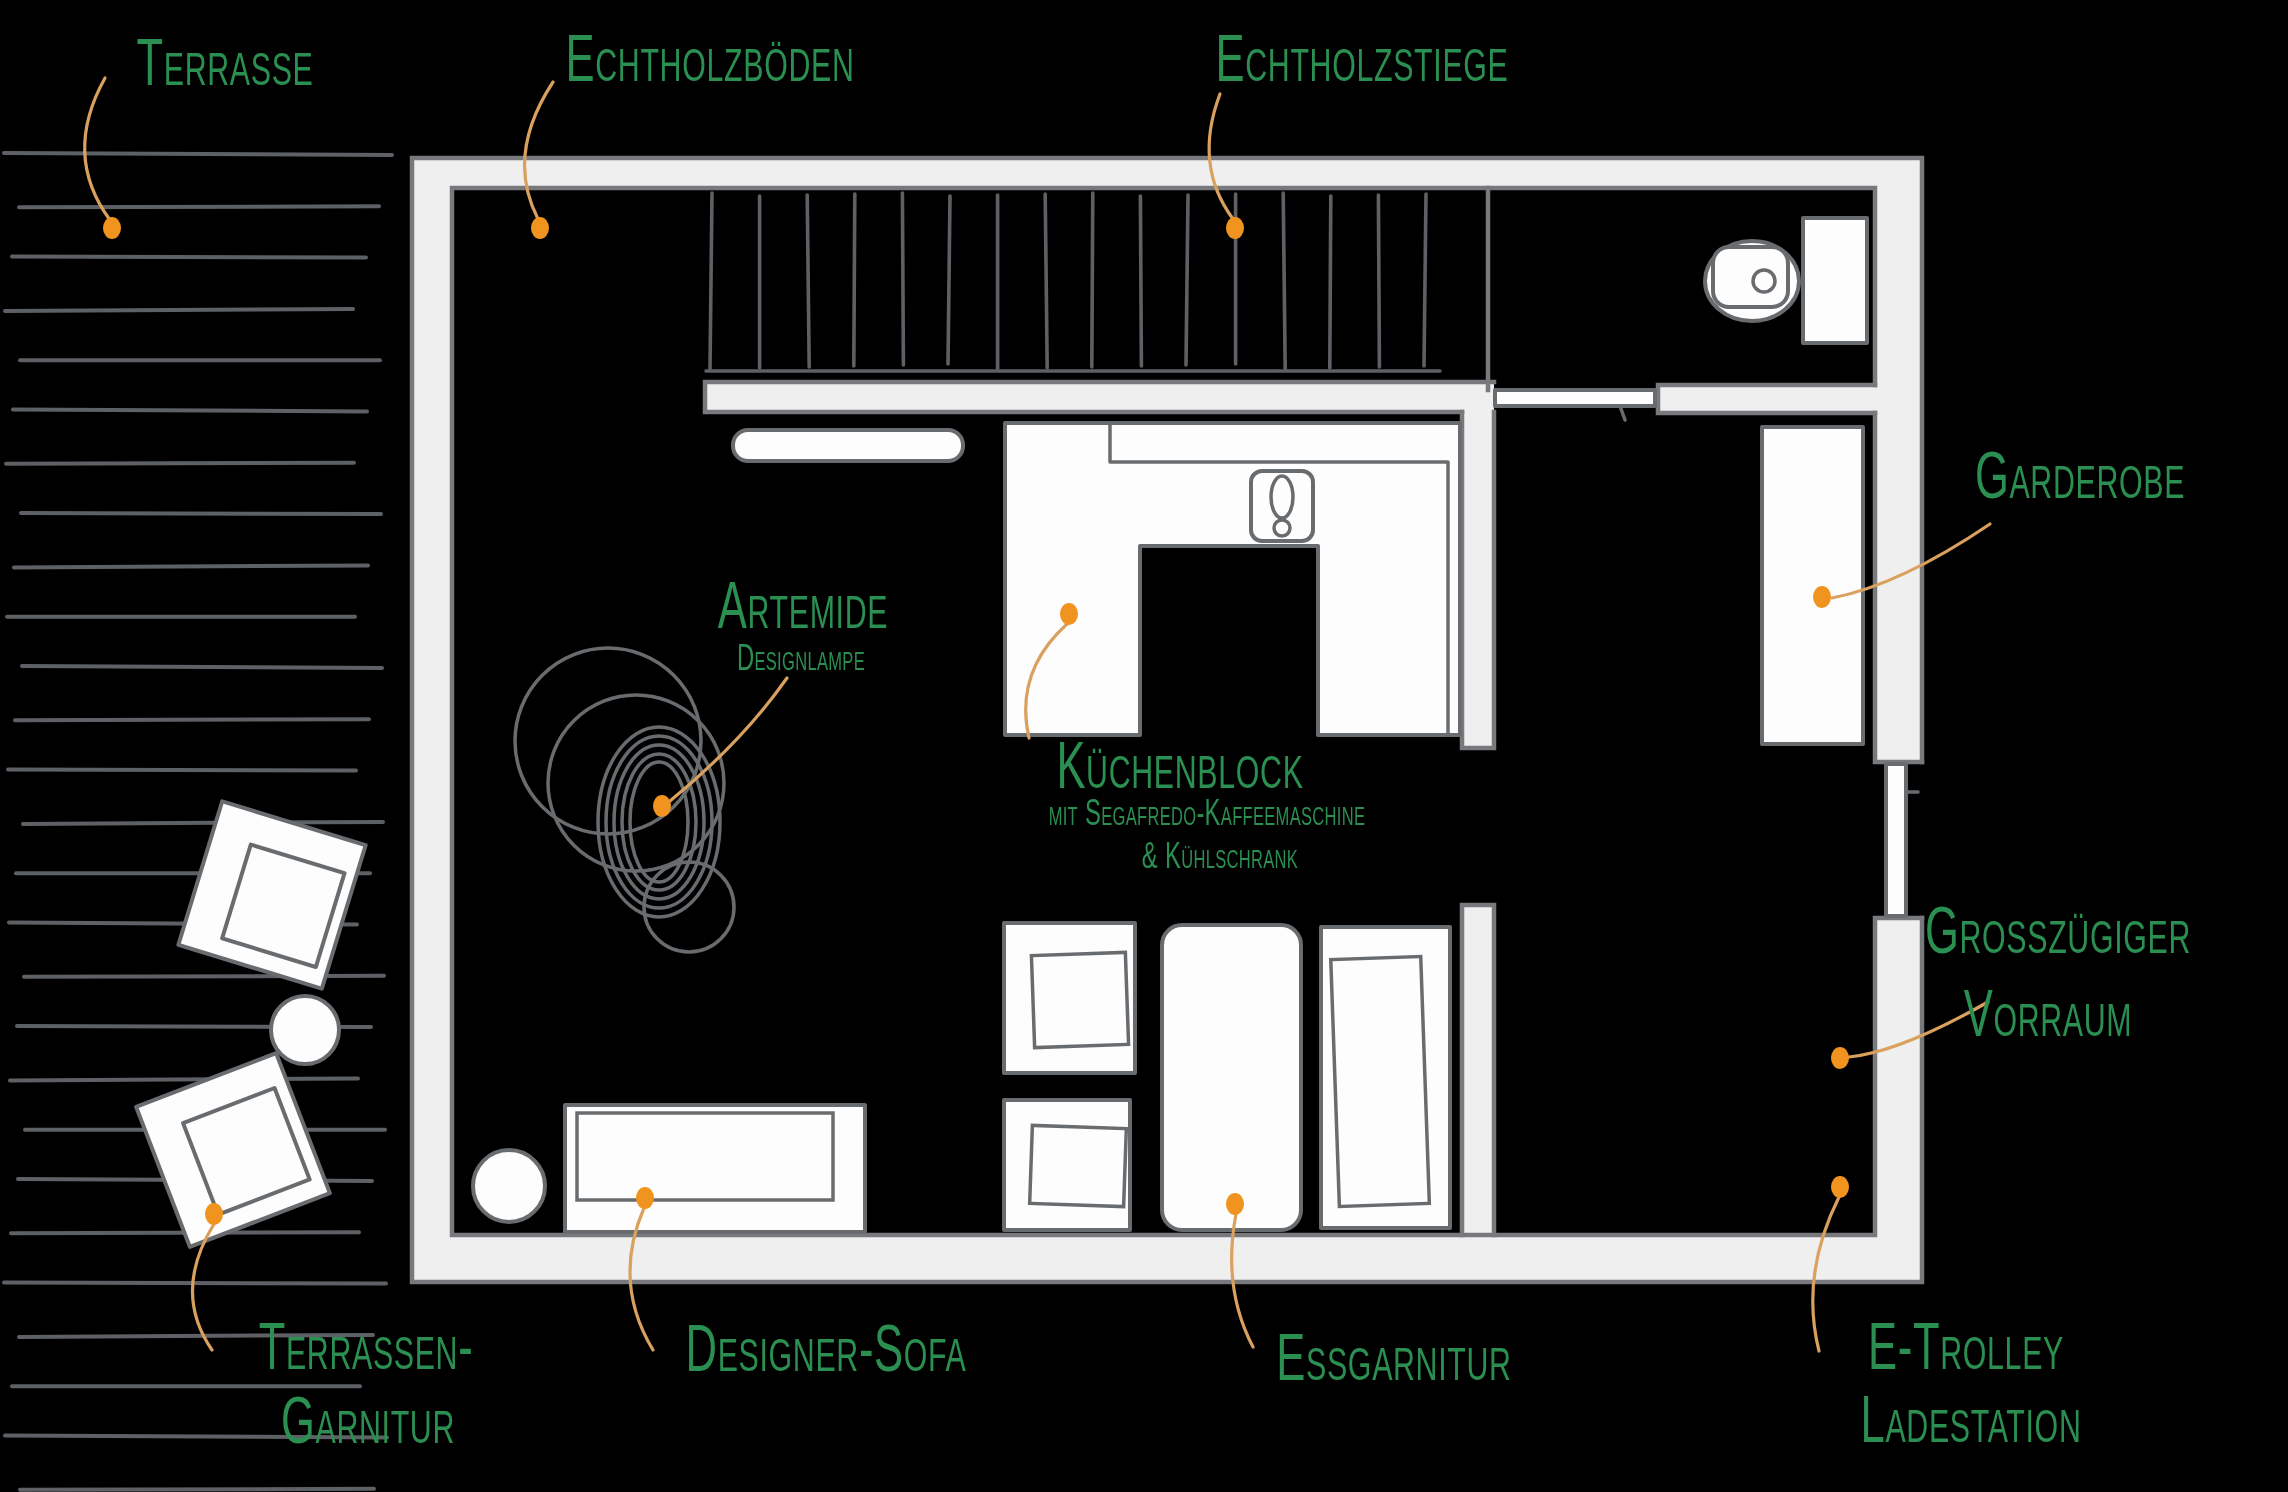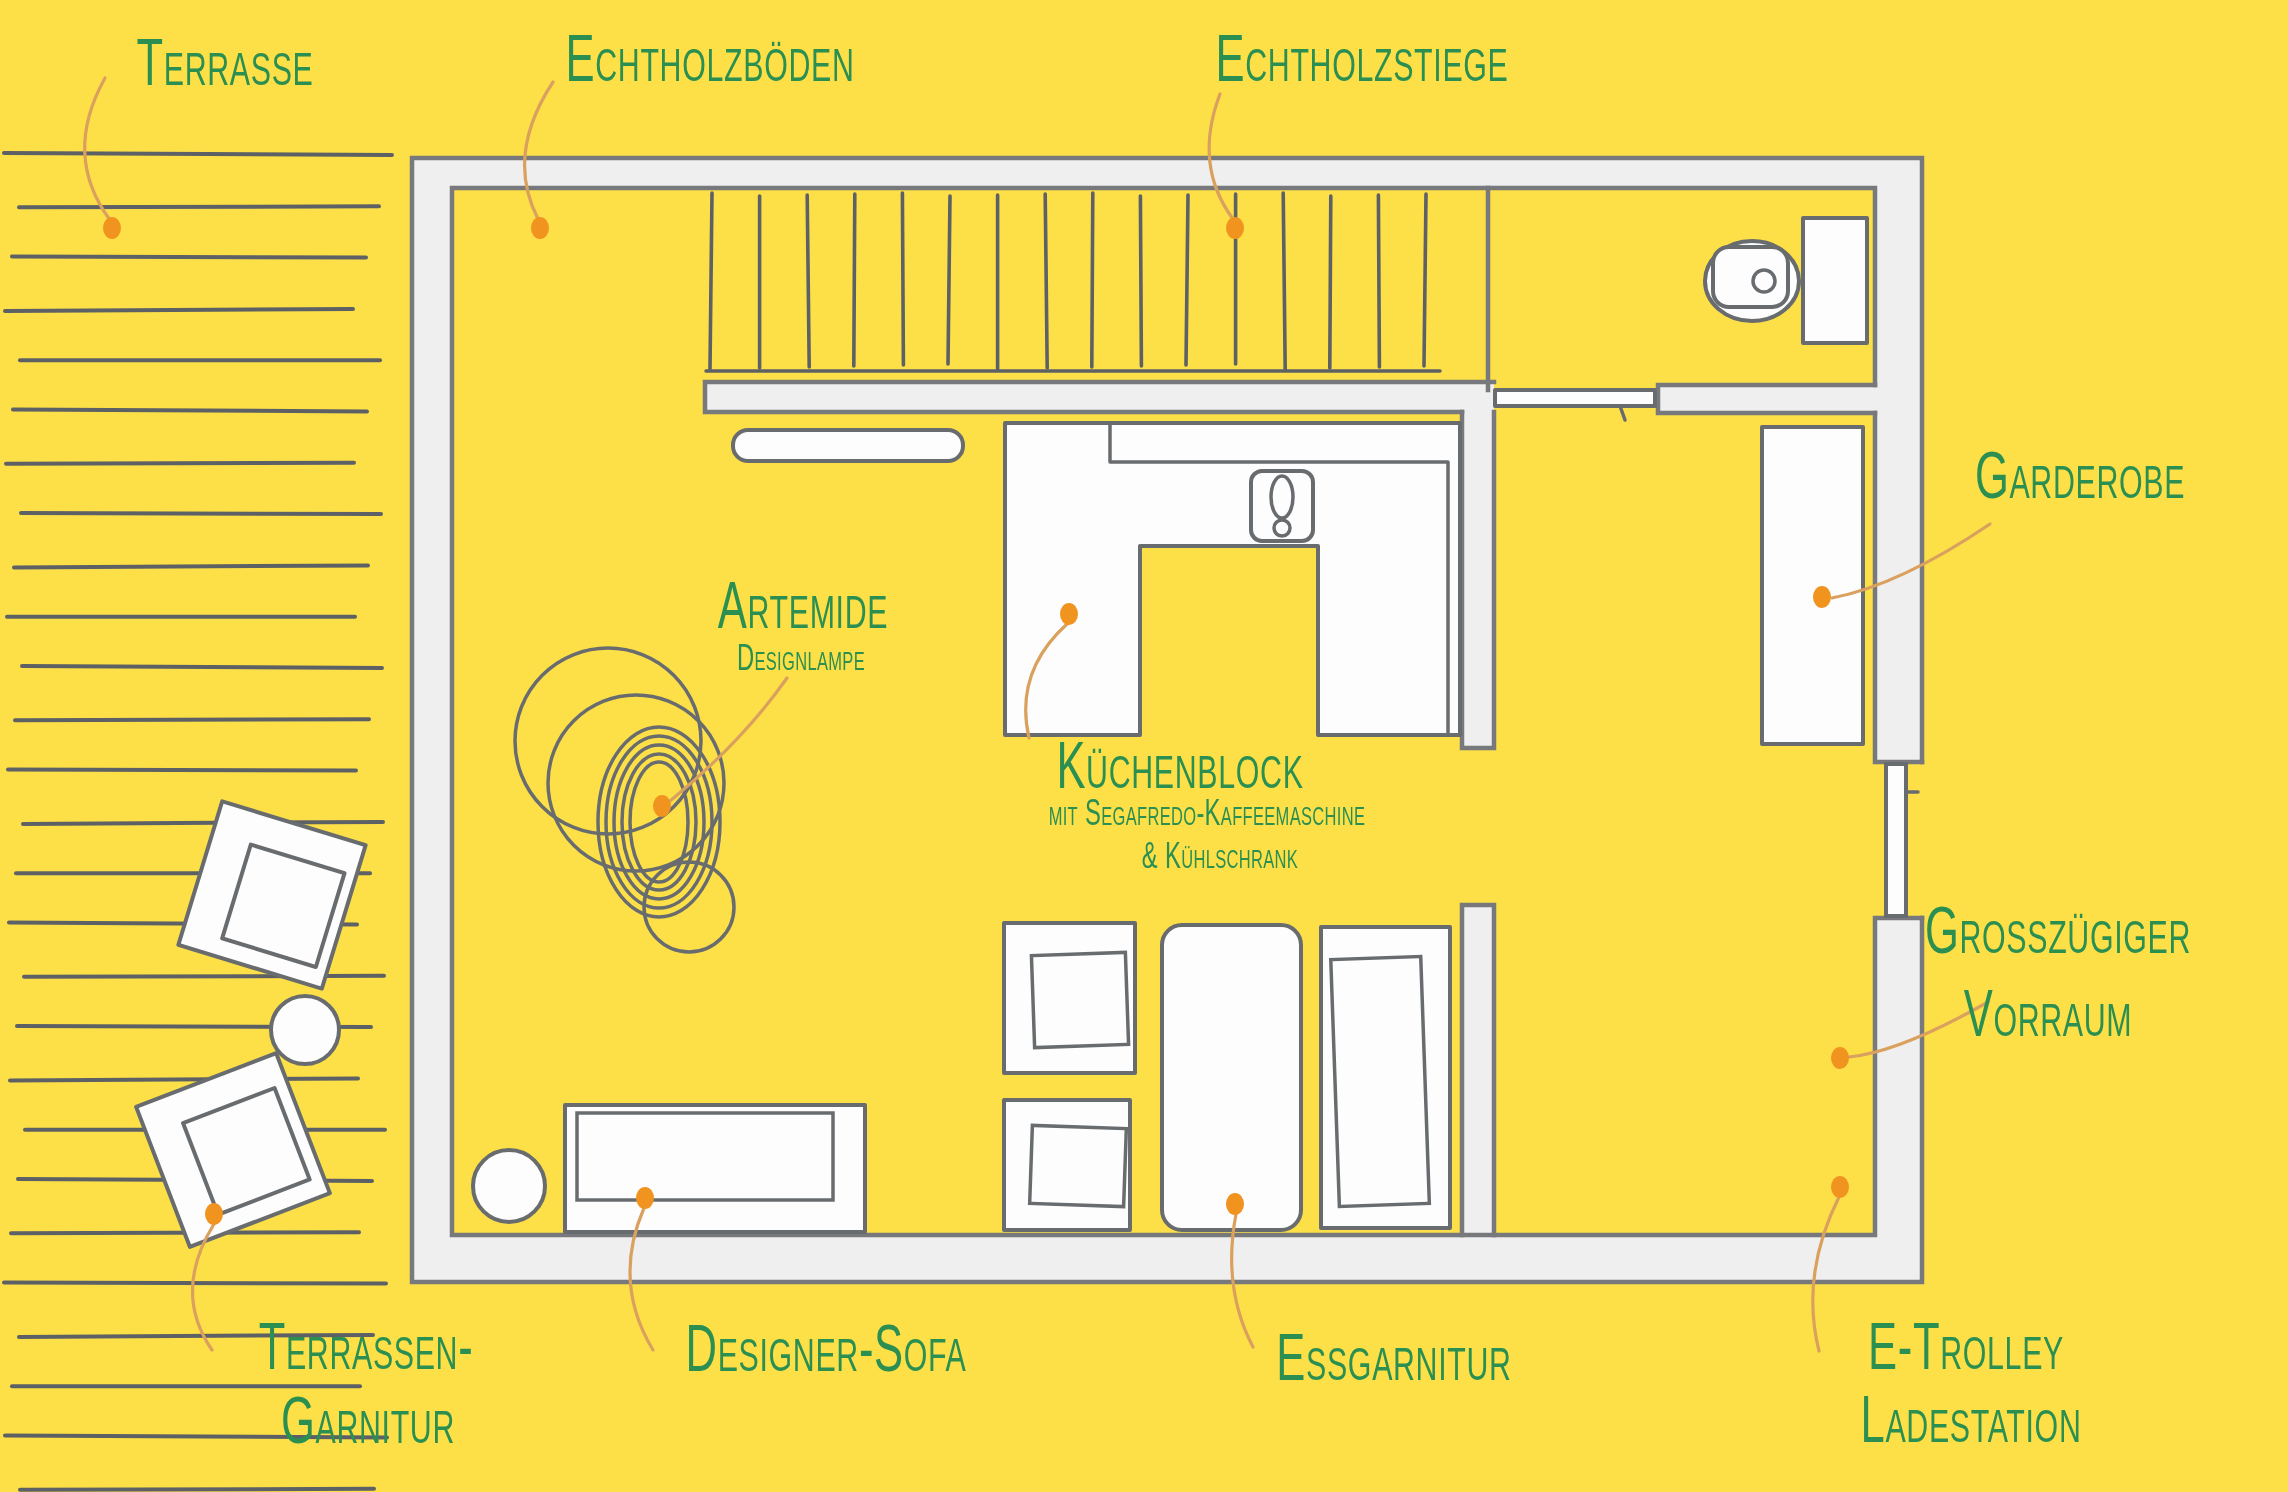--- a/index.html
+++ b/index.html
@@ -1,18 +1,18 @@
 <!DOCTYPE html>
 <html style="--green: #2b8f52; --dot: #f0931f; --leader: #d9a05e; --wallfill: #efefef; --wallstroke: #77797c; --inkline: #5d6165; --furn: #696c6f;"><head>
 <meta charset="utf-8">
 <style>
   html,body{margin:0;padding:0;background:#ffffff;}
   .stage{
     position:relative;width:2288px;height:1492px;overflow:hidden;
-    background:#fde047;font-family:"Liberation Sans",sans-serif;
+    background:#000000;font-family:"Liberation Sans",sans-serif;
   }
   .stage svg{position:absolute;left:0;top:0;}
   
   .wallfill{fill:var(--wallfill);stroke:none;}
   .wallline{fill:none;stroke:var(--wallstroke);stroke-width:4.5;stroke-linecap:square;}
   .thinline{fill:none;stroke:var(--inkline);stroke-width:3.5;stroke-linecap:round;}
   .deck{stroke:var(--inkline);stroke-width:4;stroke-linecap:round;}
   .tread{stroke:var(--inkline);stroke-width:3.6;stroke-linecap:round;}
   .furn{fill:#fdfdfd;stroke:var(--furn);stroke-width:4;stroke-linejoin:round;}
   .furnline{fill:none;stroke:var(--furn);stroke-width:3.5;stroke-linecap:round;}

